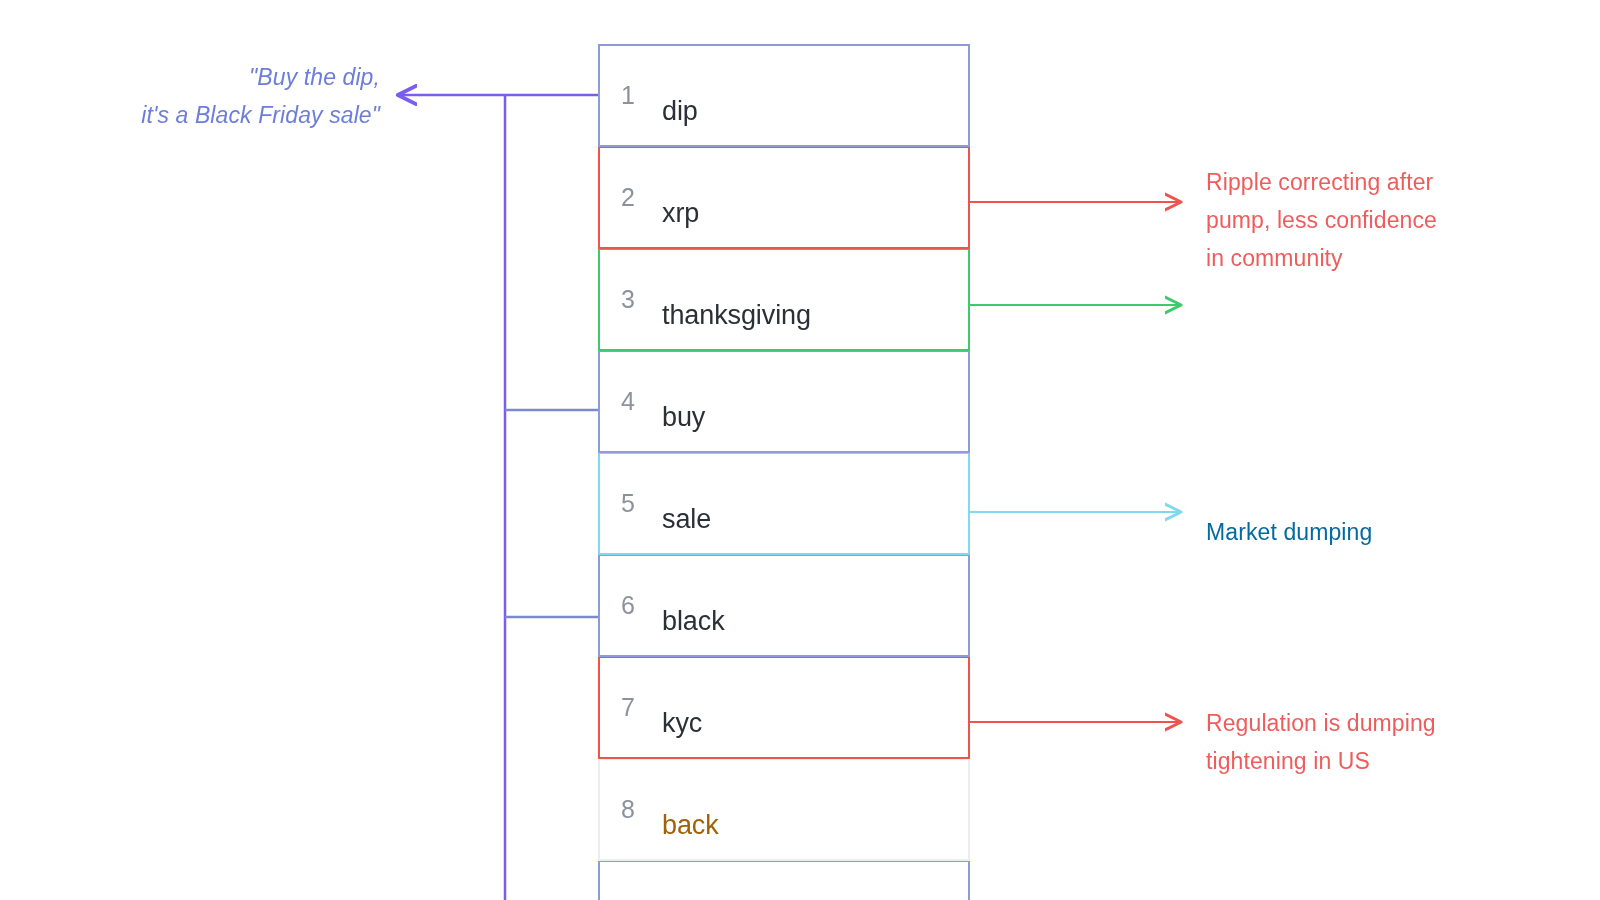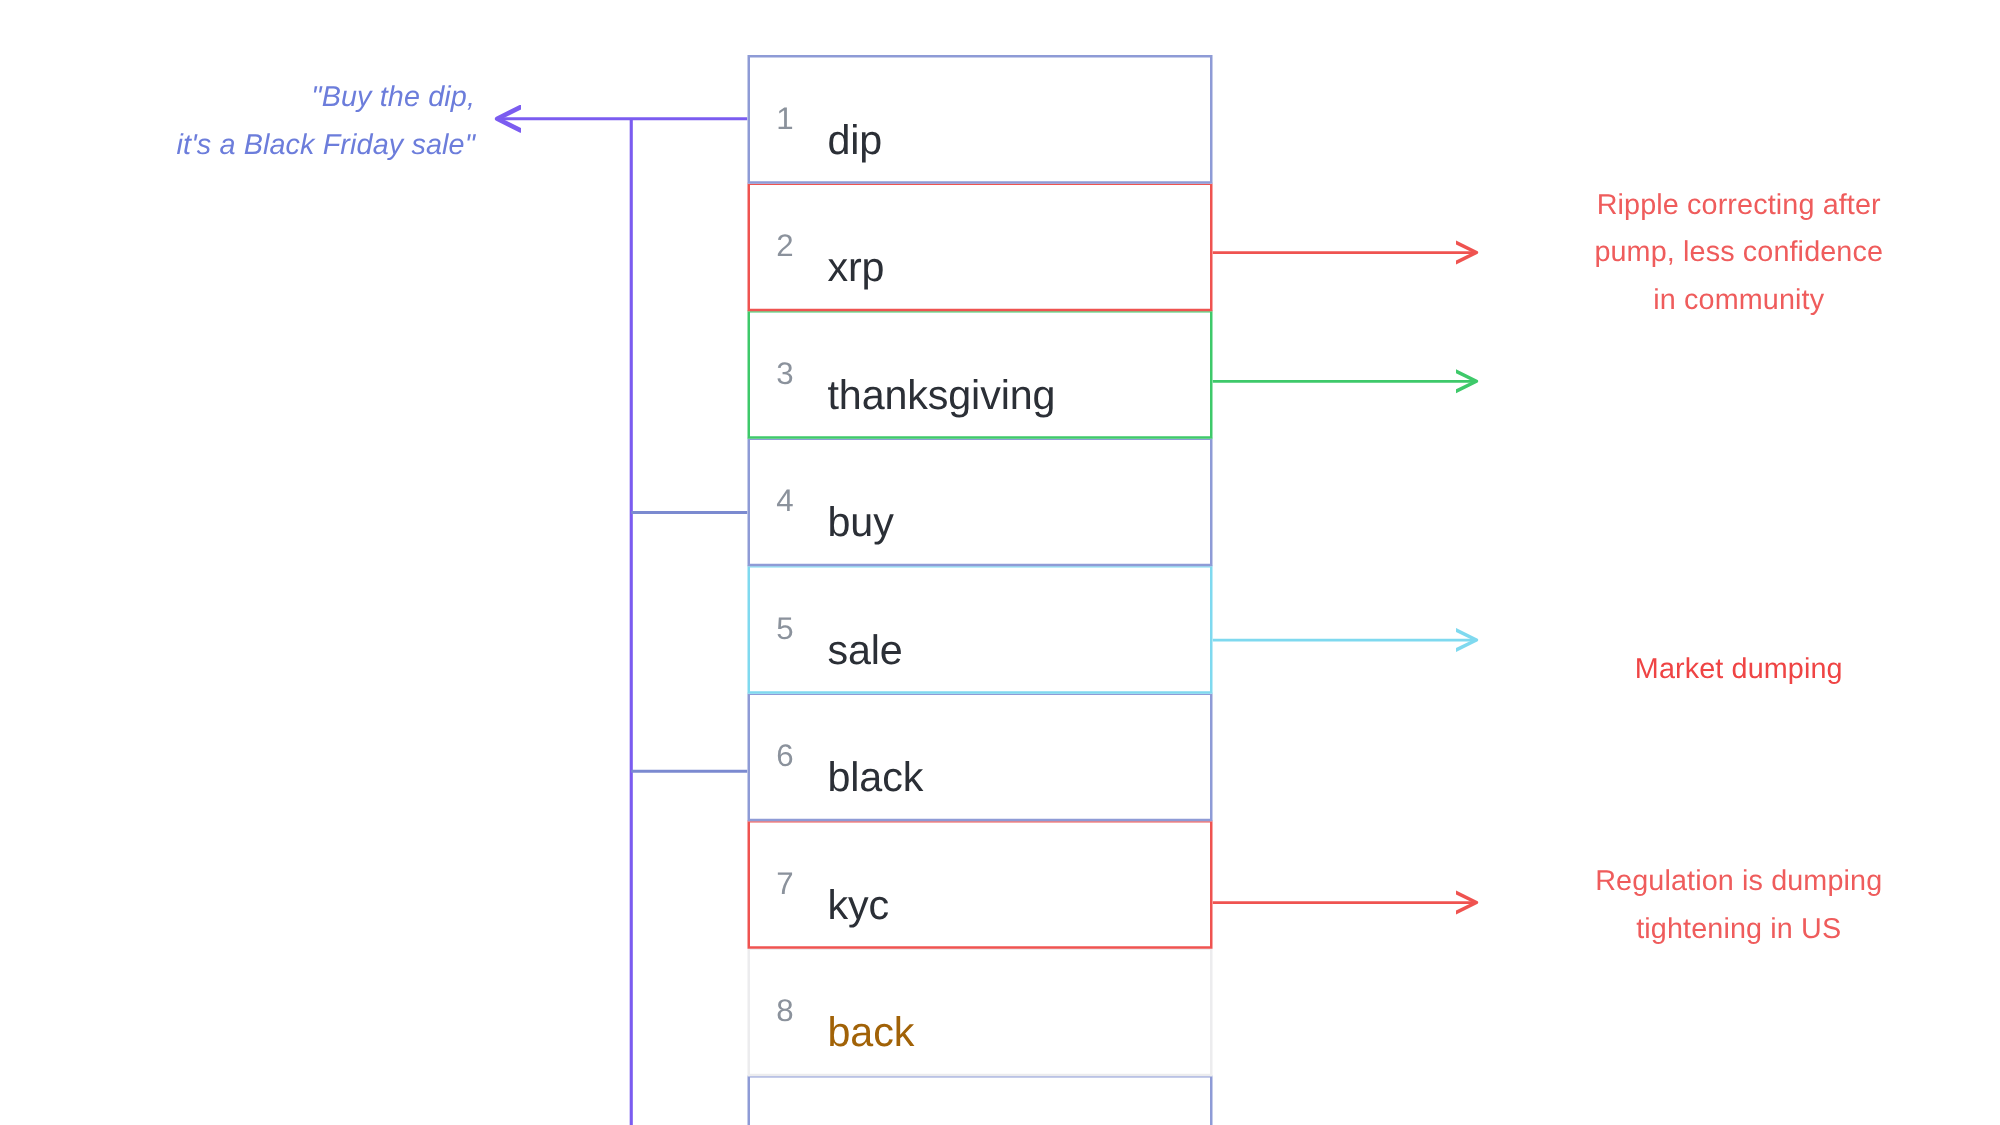--- a/index.html
+++ b/index.html
@@ -56,21 +56,21 @@
   .word-index {
     width: 56px;
     text-align: center;
     font-size: 25px;
     color: #8b929c;
     flex: 0 0 auto;
     letter-spacing: 0.2px;
   }
 
   .word-label {
-    font-size: 33px;
+    font-size: 27px;
     color: #2b2f36;
     letter-spacing: -0.1px;
     padding-left: 6px;
     margin-top: 32px;
   }
 
   
   .word-row.faded {
     border-color: #ececee;
   }
@@ -94,21 +94,22 @@
     letter-spacing: 0.1px;
     white-space: pre-line;
   }
 
   .annotation.left {
     text-align: right;
     font-style: italic;
   }
 
   .annotation.right {
-    text-align: center;
+    text-align: left;
+    margin-top: 19px;
   }
 </style>
 </head>
 <body>
 
 <div id="stage">
 
   <svg id="connectors" viewBox="0 0 1600 900" xmlns="http://www.w3.org/2000/svg">
     <defs>
       <marker id="arrow-red" markerWidth="9" markerHeight="9" refX="7" refY="4.5" orient="auto" markerUnits="strokeWidth">
@@ -195,18 +196,18 @@
   </div>
 
   <div class="annotation left" style="left:20px; top:58px; width:360px; color:#6c7ddb;">"Buy the dip,
 it's a Black Friday sale"</div>
 
   <div class="annotation right" style="left:1206px; top:144px; width:370px; color:#ef5c5c;">Ripple correcting after
 pump, less confidence
 in community</div>
 
 
-  <div class="annotation right" style="left:1206px; top:515px; width:370px; color:#ef4444;">Market dumping</div>
+  <div class="annotation right" style="left:1206px; top:494px; width:370px; color:#0369a1;">Market dumping</div>
 
   <div class="annotation right" style="left:1206px; top:685px; width:370px; color:#ef5c5c;">Regulation is dumping
 tightening in US</div>
 
 </div>
 
 </body></html>

